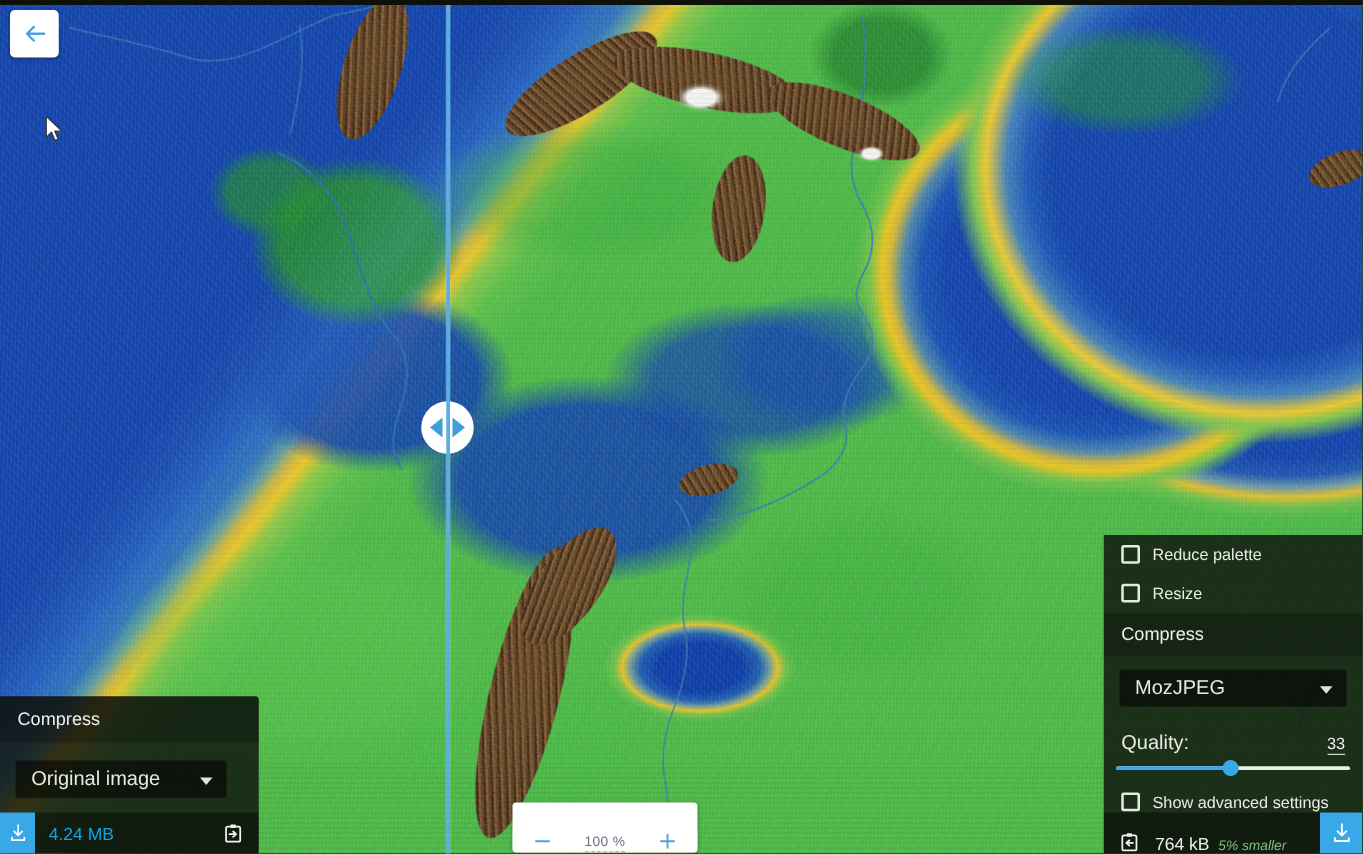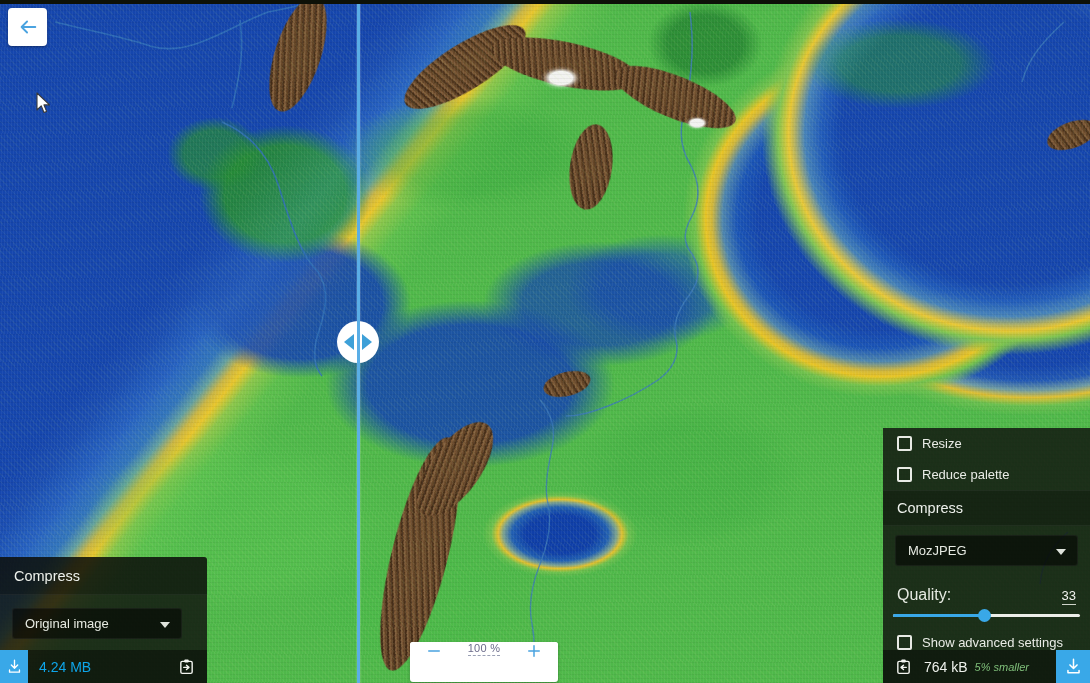--- a/index.html
+++ b/index.html
@@ -171,21 +171,21 @@
   }
 
   
   .bottom-bar {
     position: absolute;
     left: 410px; bottom: 1px;
     display: flex; gap: 10px;
     z-index: 40;
   }
   .zoom-group {
-    display: flex; align-items: flex-start;
+    display: flex; align-items: flex-end;
     background: #fff; border-radius: 3px;
     box-shadow: 0 1px 3px rgba(0,0,0,.3);
     height: 40px; overflow: hidden;
   }
   .zoom-btn {
     width: 48px; background:#fff; border:none; cursor:pointer;
     display:flex; align-items:center; justify-content:center;
     color:#4aa3e0;
   }
   .zoom-sep { width:1px; background:#e2e2e2; }
@@ -232,21 +232,21 @@
     overflow: hidden;
   }
   .select-row { padding: 9px 12px 11px 12px; }
   .fake-select {
     position: relative;
     width: 100%; height: 31px;
     background: rgba(0,0,0,.55);
     border-radius: 3px;
     display:flex; align-items:center;
     padding: 0 28px 0 12px;
-    color:#e6eae2; font-size:13px;
+    color:#e6eae2; font-size:16px;
     cursor: pointer;
     border: 1px solid rgba(255,255,255,.05);
   }
   .fake-select .caret {
     position:absolute; right:11px; top:50%;
     width:0;height:0;margin-top:-2px;
     border-left:5px solid transparent;
     border-right:5px solid transparent;
     border-top:6px solid #dfe3dc;
   }
@@ -311,21 +311,21 @@
     position:absolute; left:0; top:0; height:3px;
     background:#39a8e8; border-radius:2px;
   }
   .slider-thumb {
     position:absolute; top:50%;
     width:13px; height:13px; margin-top:-6.5px; margin-left:-6.5px;
     border-radius:50%; background:#39a8e8;
     cursor:pointer;
   }
   .right-size-row {
-    display:flex; align-items:center;
+    display:flex; align-items:flex-end;
     height: 33px;
     background: rgba(0,0,0,.40);
     position:absolute; left:0; right:0; bottom:0;
   }
   .right-size-row .copy-btn { padding: 0 8px 0 12px; }
   .right-size-text { font-size:14px; color:#eef1ec; padding-left:4px; }
   .smaller-text { font-size:11px; color:#7fbf7a; font-style:italic; padding-left:7px; }
   .right-dl {
     margin-left:auto; width:34px; height:33px; background:#39a8e8;
     display:flex;align-items:center;justify-content:center; border:none; cursor:pointer;
@@ -453,25 +453,25 @@
           <path d="M8 12.5 H15 M12 9.5 L15.5 12.5 L12 15.5" fill="none" stroke="#f2f4ef" stroke-width="2" stroke-linecap="round" stroke-linejoin="round"></path>
         </svg>
       </button>
     </div>
   </div>
 
   <div class="panel right-panel">
 
     <div class="check-row">
       <span class="check-box"></span>
-      <span class="check-label">Resize</span>
+      <span class="check-label">Reduce palette</span>
     </div>
     <div class="check-row">
       <span class="check-box"></span>
-      <span class="check-label">Reduce palette</span>
+      <span class="check-label">Resize</span>
     </div>
 
     <div class="section-head">Compress</div>
 
     <div class="select-row">
       <div class="fake-select">
         <span>MozJPEG</span>
         <span class="caret"></span>
       </div>
     </div>

